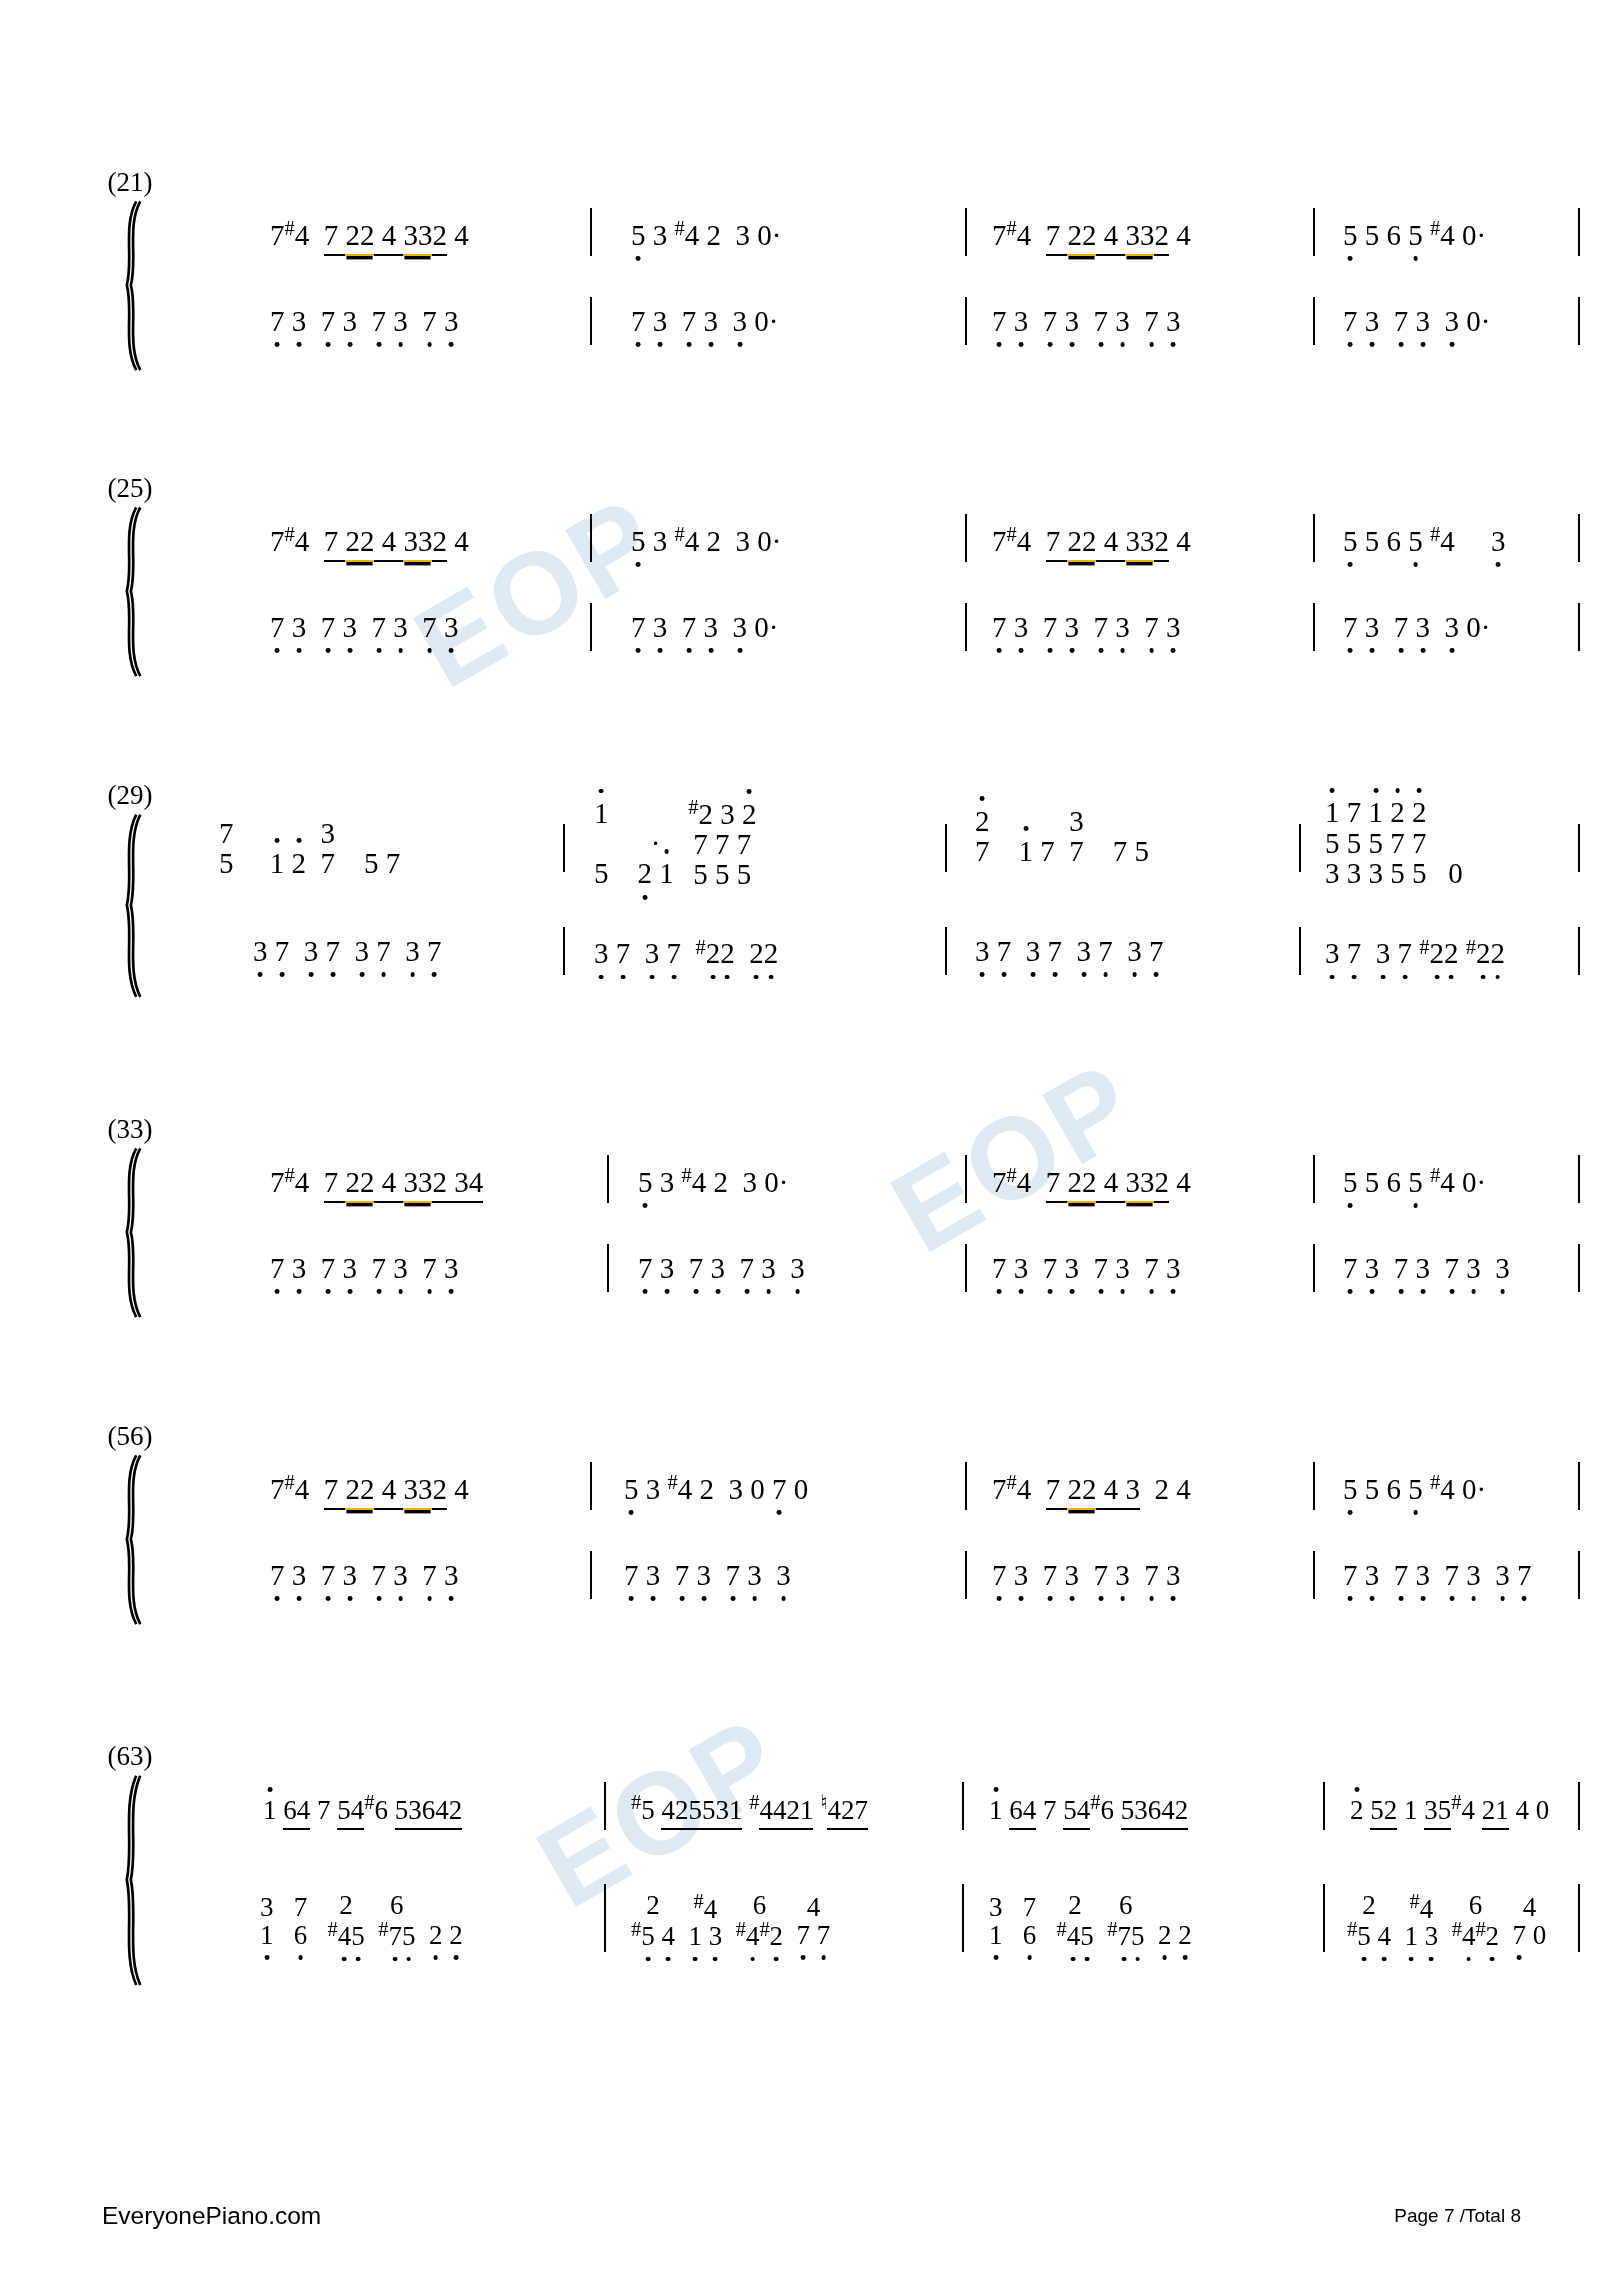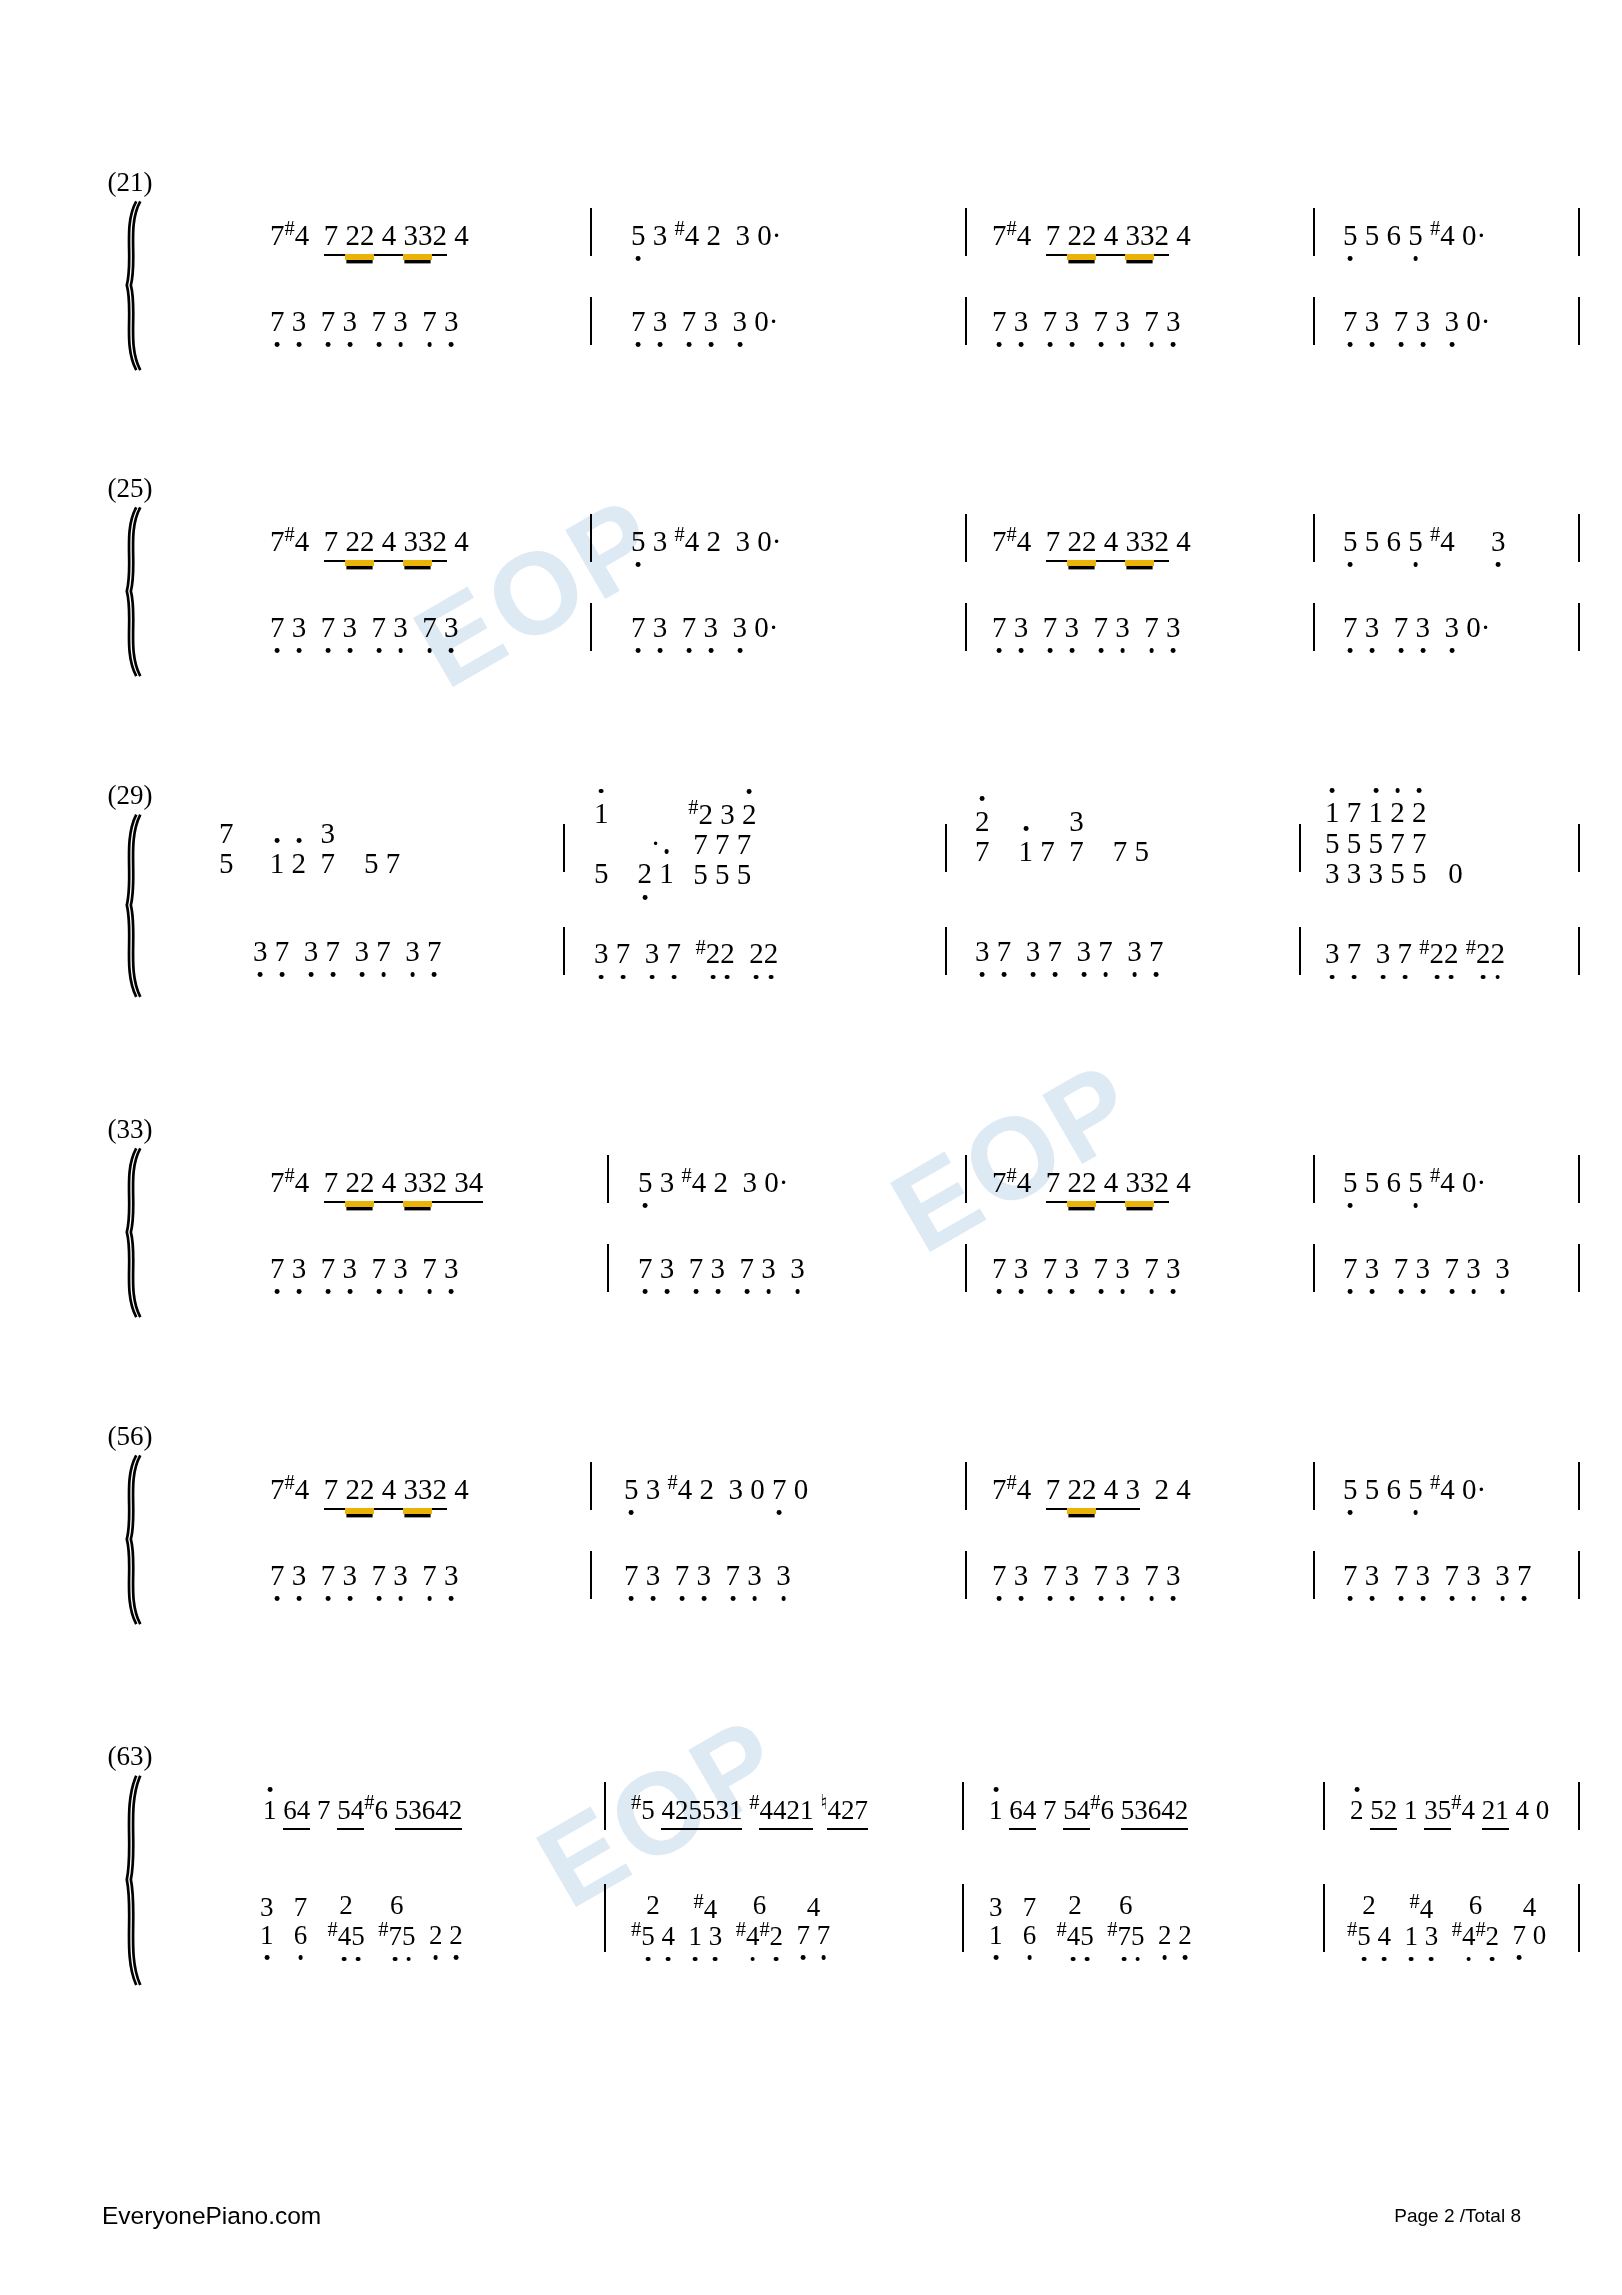--- a/index.html
+++ b/index.html
@@ -127,21 +127,21 @@
     width: 4.8px; height: 4.8px;
     background: #000;
     border-radius: 50%;
     transform: translateX(-50%);
   }
   .sharp {
     font-size: 20.4px;
     vertical-align: 9.5px;
   }
   .beam1 { border-bottom: 2px solid #000; padding-bottom: 2.7px; }
-  .beam2 { border-bottom: 6px solid #eab308; box-shadow: 0 4.8px 0 -1.4px #000; padding-bottom: 2.7px; }
+  .beam2 { border-bottom: 2px solid #eab308; box-shadow: 0 4.8px 0 -1.4px #000; padding-bottom: 2.7px; }
 
   .stack {
     display: inline-block;
     text-align: center;
     vertical-align: middle;
     line-height: 1.04;
   }
 </style>
 </head>
 <body>
@@ -488,16 +488,16 @@
           <span class="stack"><span class="sharp">#</span>4<br><span class="n dot-below">1</span>&nbsp;<span class="n dot-below">3</span></span>&nbsp;
           <span class="stack">6<br><span class="sharp">#</span><span class="n dot-below">4</span><span class="sharp">#</span><span class="n dot-below">2</span></span>&nbsp;
           <span class="stack">4<br><span class="n dot-below">7</span>&nbsp;<span class="n">0</span></span>
         </div>
         <div class="endbar" style="left:1424px; top:0px; height:68px;"></div>
       </div>
     </div>
   </div>
 
   <div class="footer-left">EveryonePiano.com</div>
-  <div class="footer-right">Page 2 /Total 8</div>
+  <div class="footer-right">Page 7 /Total 8</div>
 
 </div>
 
 
 </body></html>

